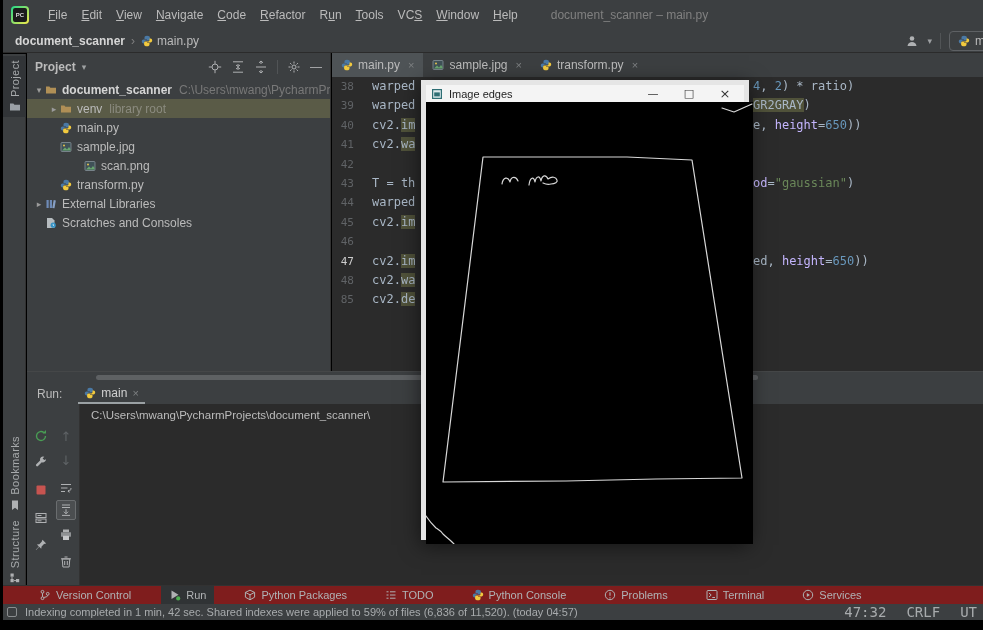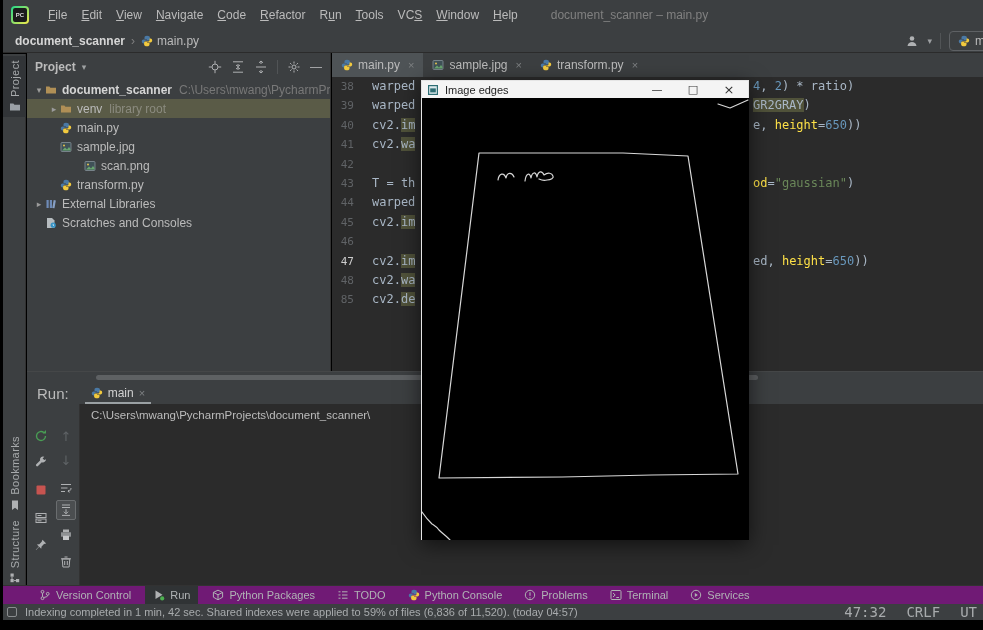--- a/index.html
+++ b/index.html
@@ -67,61 +67,61 @@
   .tab.active{background:#4e5356;}
   .tab .close{color:#7e8183;font-size:11px;margin-left:3px;}
   .code{position:absolute;left:0;top:24px;right:0;bottom:0;
         font-family:"DejaVu Sans Mono",monospace;font-size:12px;}
   .cl{position:relative;height:19.4px;line-height:19.4px;white-space:pre;}
   .lnum{position:absolute;left:0;width:22px;text-align:right;color:#606366;font-size:11px;}
   .lnum.cur{color:#cdcdcd;}
   .lseg{position:absolute;left:40px;color:#a9b7c6;}
   .rseg{position:absolute;left:421px;color:#a9b7c6;}
   .tok-num{color:#6897bb;}
-  .tok-kwarg{color:#fde047;}
+  .tok-kwarg{color:#c4b5fd;}
   .tok-str{color:#6a8759;}
   .tok-hl{background:#50523a;}
 
   
   .splitter{position:absolute;left:27px;top:371px;width:956px;height:12px;background:#3c3f41;
             border-top:1px solid #454748;}
   .splitter .thumb{position:absolute;left:69px;top:3px;width:662px;height:5px;border-radius:3px;background:#5e6163;}
 
   
   .run-panel{position:absolute;left:27px;top:383px;width:956px;height:202px;background:#2b2b2b;}
   .rp-header{height:21px;background:#3c3f41;display:flex;align-items:center;padding-left:10px;}
-  .rp-label{font-size:15px;color:#bbbbbb;}
+  .rp-label{font-size:12px;color:#bbbbbb;}
   .rp-tab{display:flex;align-items:center;gap:5px;margin-left:16px;height:21px;padding:0 6px;
           font-size:12px;color:#d0d0d0;border-bottom:2px solid #9aa0a3;}
   .rp-tab .close{color:#7e8183;font-size:11px;}
   .rp-toolbar{position:absolute;left:0;top:21px;width:53px;bottom:0;background:#3c3f41;
               border-right:1px solid #323232;}
   .rtb{position:absolute;width:20px;height:20px;display:flex;align-items:center;justify-content:center;}
   .rtb.boxed{background:#4b4e50;border:1px solid #6a6d6f;border-radius:2px;}
   .rtb .glyph{font-size:13px;color:#5f6366;font-family:"DejaVu Sans",sans-serif;}
   .console{position:absolute;left:53px;top:21px;right:0;bottom:0;
            font-family:Liberation Sans, sans-serif;font-size:11.5px;color:#bcbcbc;}
   .con-left{position:absolute;left:11px;top:5px;white-space:pre;}
   .con-right{position:absolute;left:671px;top:5px;white-space:pre;}
 
   
-  .bottom-bar{position:absolute;left:3px;top:585px;width:980px;height:19px;background:#701a75;
-              border-top:1px solid #323232;display:flex;align-items:center;gap:22px;padding-left:36px;}
+  .bottom-bar{position:absolute;left:3px;top:585px;width:980px;height:19px;background:#7f1d1d;
+              border-top:1px solid #323232;display:flex;align-items:center;gap:38px;padding-left:36px;}
   .bb-item{display:flex;align-items:center;gap:5px;font-size:11px;color:#b0b3b5;height:19px;cursor:default;}
   .bb-item.active{background:#303335;padding:0 8px;margin:0 -8px;}
   .status-bar{position:absolute;left:3px;top:604px;width:980px;height:16px;background:#3c3f41;
               display:flex;align-items:center;padding-left:4px;font-size:11px;color:#a8abad;}
   .idx-icon{width:10px;height:10px;border:1.5px solid #8a8d8f;border-radius:2px;flex:0 0 auto;}
   .status-msg{margin-left:8px;white-space:nowrap;overflow:hidden;}
   .status-right{margin-left:auto;display:flex;gap:20px;margin-right:6px;
                 font-family:"DejaVu Sans Mono",monospace;font-size:14px;color:#a8abad;}
 
   
   .cvwin{position:absolute;left:421px;top:80px;width:328px;height:460px;
-         box-shadow:0 5px 20px rgba(0,0,0,.6);border:1px solid #e5e5e5;background:#000;}
+         box-shadow:0 5px 20px rgba(0,0,0,.6);border:5px solid #e5e5e5;background:#000;}
   .cv-titlebar{height:17px;background:#f4f4f4;display:flex;align-items:center;padding-left:5px;position:relative;}
   .cv-title{font-size:11px;color:#1f1f1f;margin-left:6px;}
   .cv-btn{position:absolute;top:0;height:17px;width:30px;display:flex;align-items:center;justify-content:center;
           color:#333;font-size:11px;font-family:"DejaVu Sans",sans-serif;cursor:default;}
   .cv-btn.min{right:76px;} .cv-btn.max{right:40px;} .cv-btn.cls{right:4px;font-size:13px;}
   .cv-canvas{position:absolute;left:0;top:17px;width:327px;height:442px;background:#000;display:block;}
 </style>
 </head>
 <body>
 

